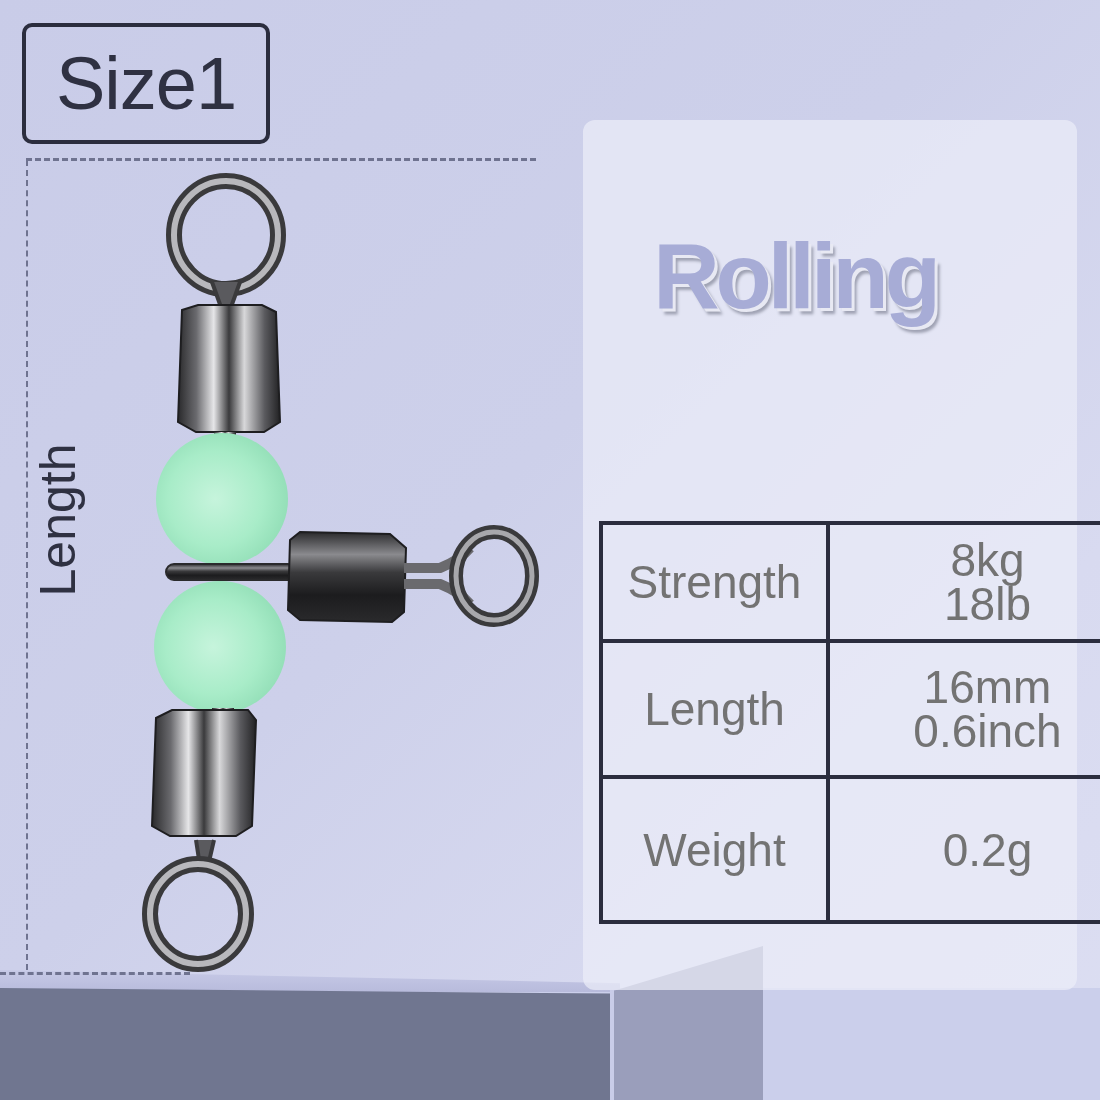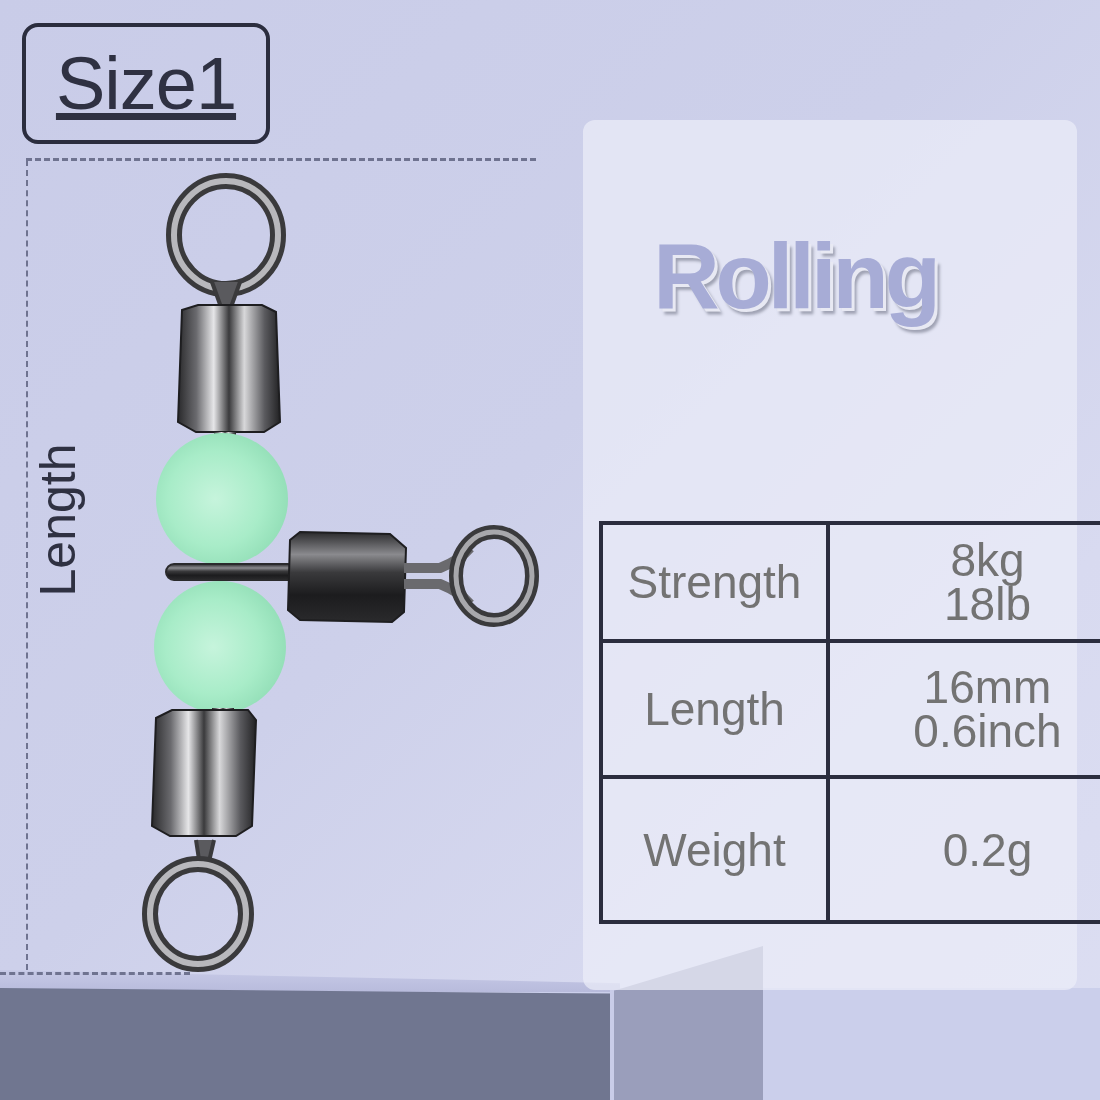--- a/index.html
+++ b/index.html
@@ -30,23 +30,23 @@
       clip-path: polygon(0 45px, 100% 0, 100% 100%, 0 100%);
     }
     .pedestal-edge {
       position: absolute; left: 610px; top: 990px; width: 4px; height: 110px;
       background: #c9cce8;
     }
 
     
     .size-badge {
       position: absolute; left: 22px; top: 23px; width: 248px; height: 121px;
-      border: 4px solid #2b2d3e; border-radius: 16px;
+      border: 4px solid #2b2d3e; border-radius: 10px;
       display: flex; align-items: center; justify-content: center;
-      font-size: 74px; color: #2f3142; letter-spacing: -1px; text-decoration: underline;
+      font-size: 74px; color: #2f3142; letter-spacing: -1px;
     }
 
     
     .dash-top {
       position: absolute; left: 26px; top: 158px; width: 510px; height: 0;
       border-top: 3px dashed #6f7390;
     }
     .dash-left {
       position: absolute; left: 26px; top: 160px; width: 0; height: 810px;
       border-left: 2px dashed #6f7390;

